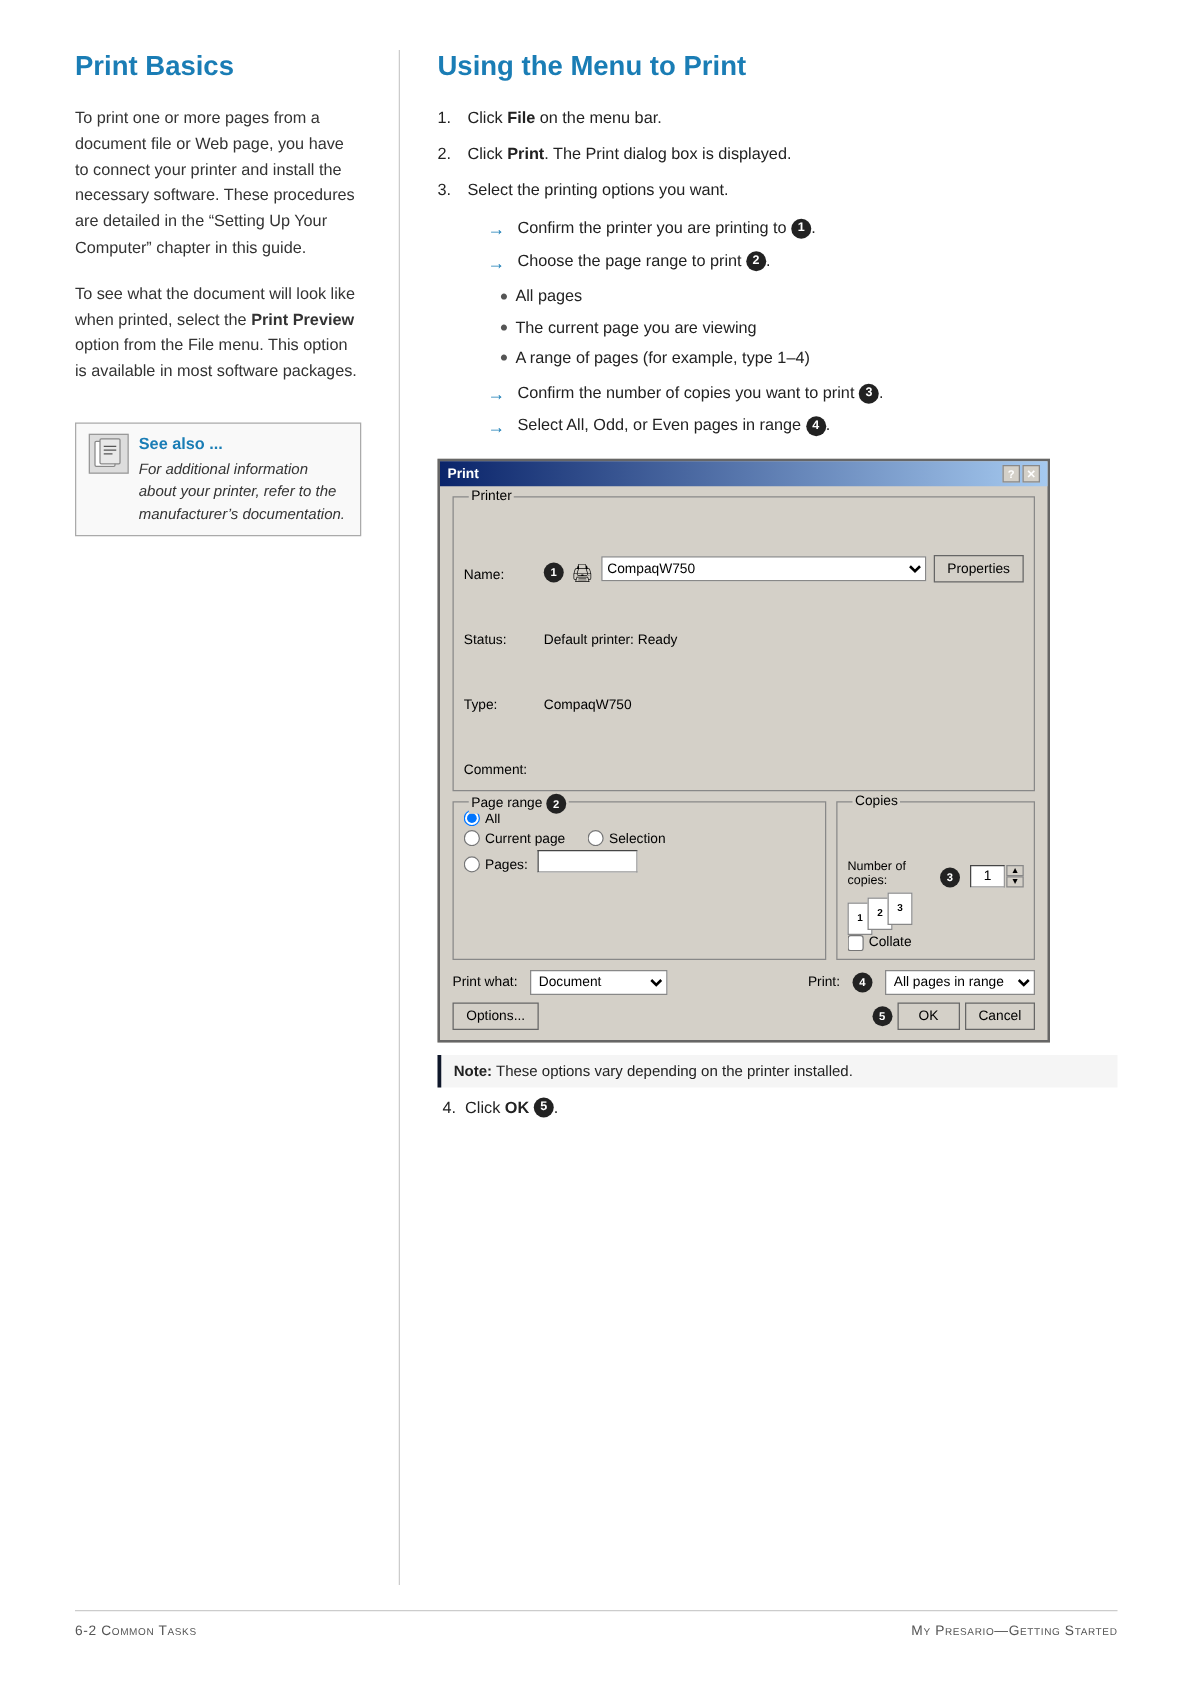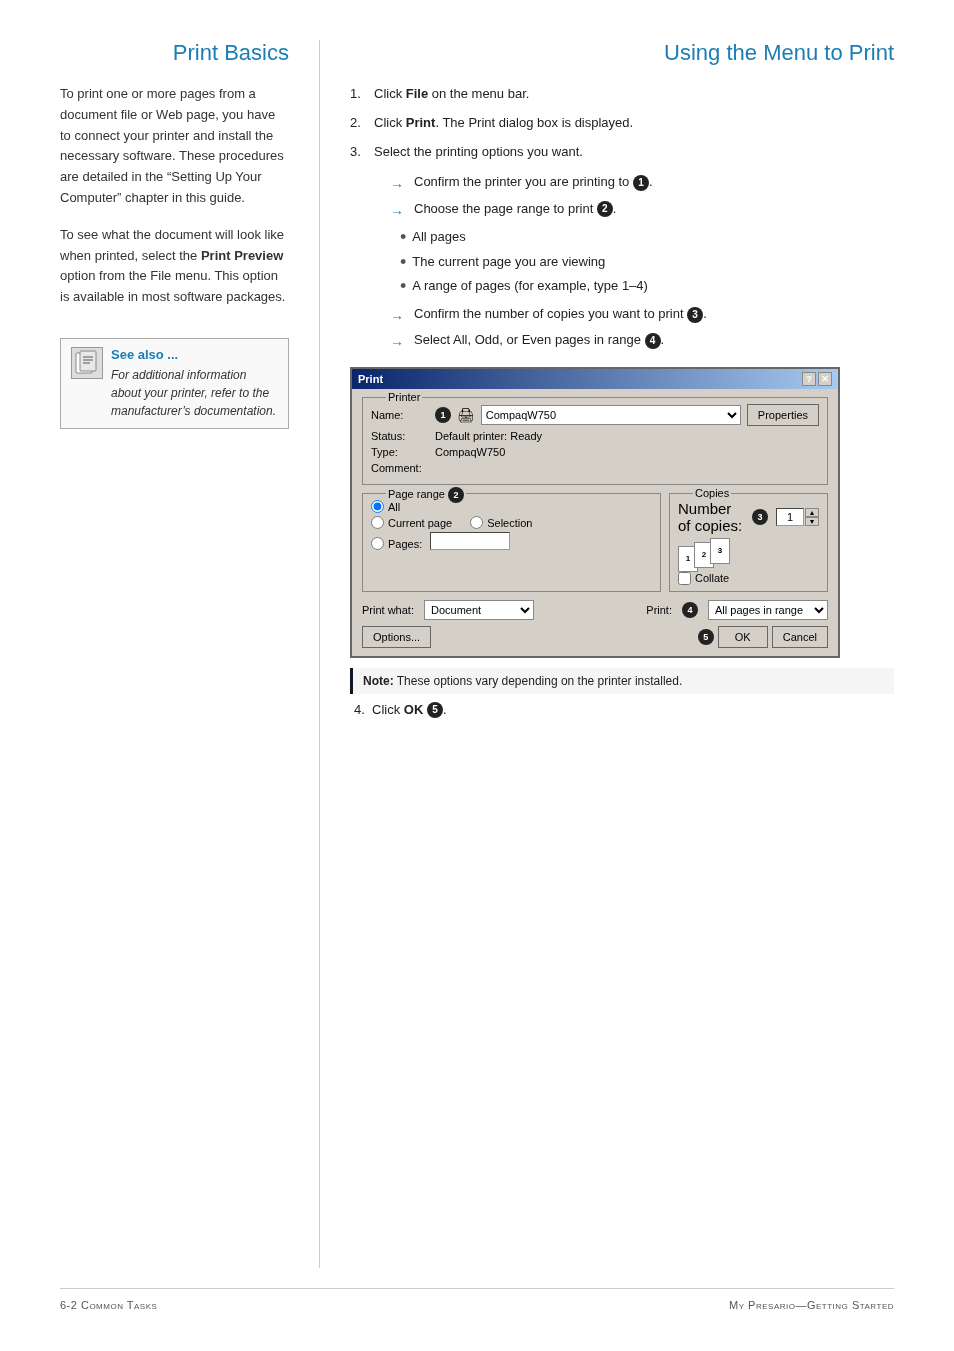--- a/index.html
+++ b/index.html
@@ -31,23 +31,22 @@
       padding-right: 30px;
       border-right: 1px solid #ccc;
     }
     .right-col {
       flex: 1;
       padding-left: 30px;
     }
     h1.section-title {
       color: #1a7db5;
       font-size: 22px;
-      font-weight: normal;
+      font-weight: bold;
       margin-bottom: 18px;
-      text-align: right;
     }
     .left-col p {
       font-size: 13px;
       line-height: 1.6;
       color: #333;
       margin-bottom: 16px;
     }
     .see-also-box {
       border: 1px solid #aaa;
       padding: 8px 10px;
@@ -188,30 +187,31 @@
     .dialog-group {
       border: 1px solid #888;
       padding: 6px 8px;
       margin-bottom: 8px;
       background: #d4d0c8;
       position: relative;
     }
     .dialog-group-title {
       position: absolute;
       top: -7px;
-      left: 23px;
+      left: 12px;
       background: #d4d0c8;
       font-size: 11px;
       padding: 0 2px;
     }
     .dialog-row {
       display: flex;
-      align-items: center;
+      align-items: flex-end;
       margin-bottom: 4px;
       gap: 4px;
+      margin-top: 40px;
     }
     .dialog-label {
       min-width: 60px;
       font-size: 11px;
       color: #000;
     }
     .dialog-value {
       font-size: 11px;
     }
     .dialog-input-text {
@@ -524,21 +524,21 @@
                 <input type="radio" name="pagerange" style="">
                 <span>Pages:</span>
                 <input type="text" class="dialog-input-text" style="width: 80px; margin-left: 4px;">
               </div>
             </div>
 
             <div class="dialog-group copies-box">
               <span class="dialog-group-title">Copies</span>
 
               <div class="dialog-row">
-                <span style="font-size:15px; margin-right:4px;">Number of copies:</span>
+                <span style="font-size:10px; margin-right:4px;">Number of copies:</span>
                 <span class="circle-num" style="font-size:9px;">3</span>
                 <div class="spin-input" style="margin-left:4px;">
                   <input type="text" value="1" style="width: 28px; height: 18px; border: 1px inset rgb(153, 153, 153); font-size: 11px; text-align: center;">
                   <div class="spin-arrows">
                     <div class="spin-arrow">▲</div>
                     <div class="spin-arrow">▼</div>
                   </div>
                 </div>
               </div>
 

